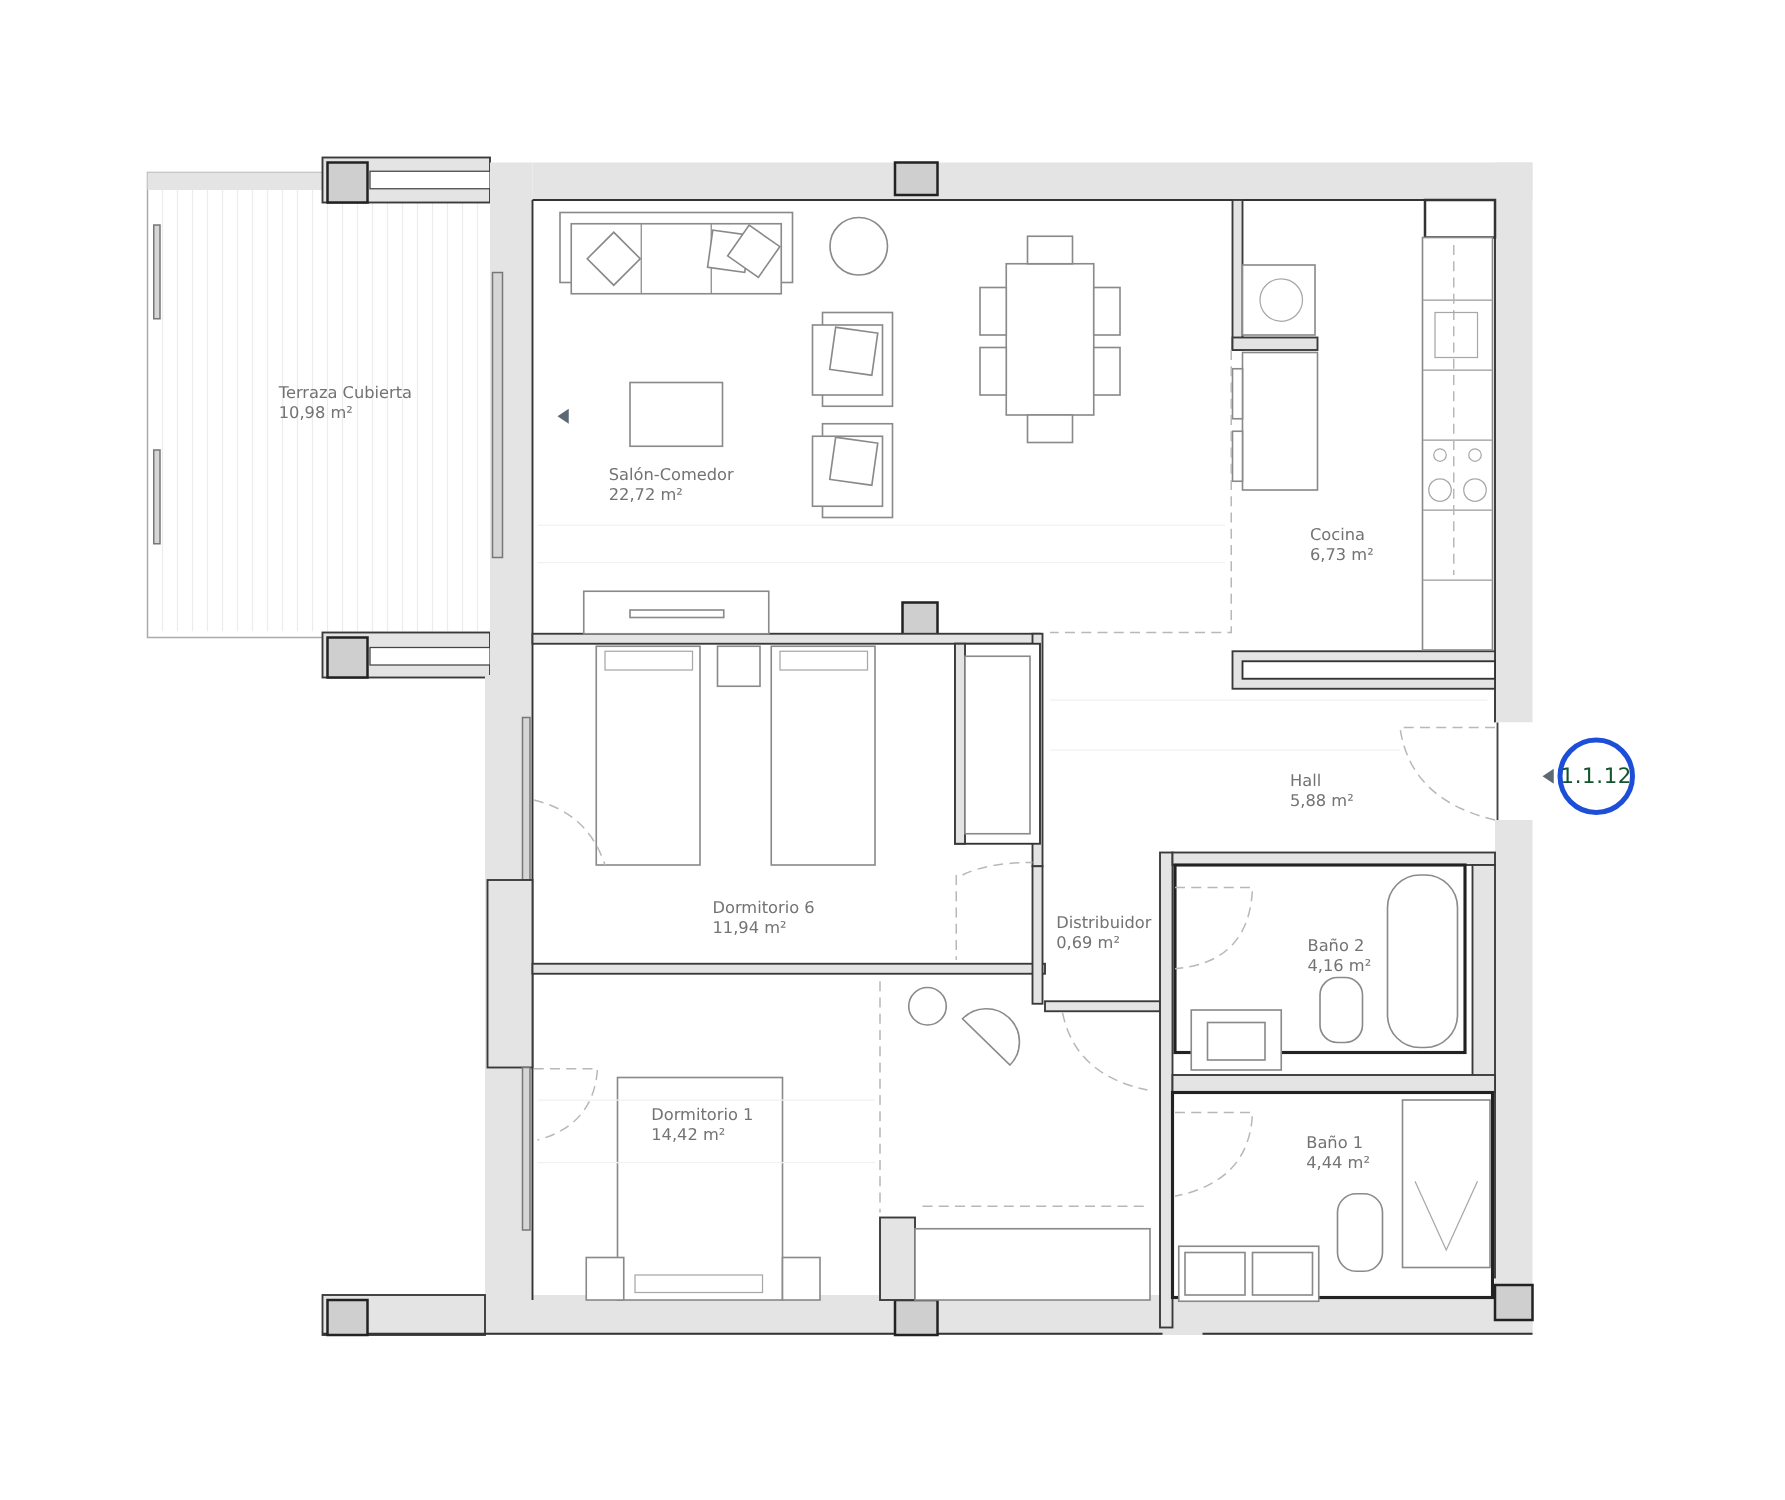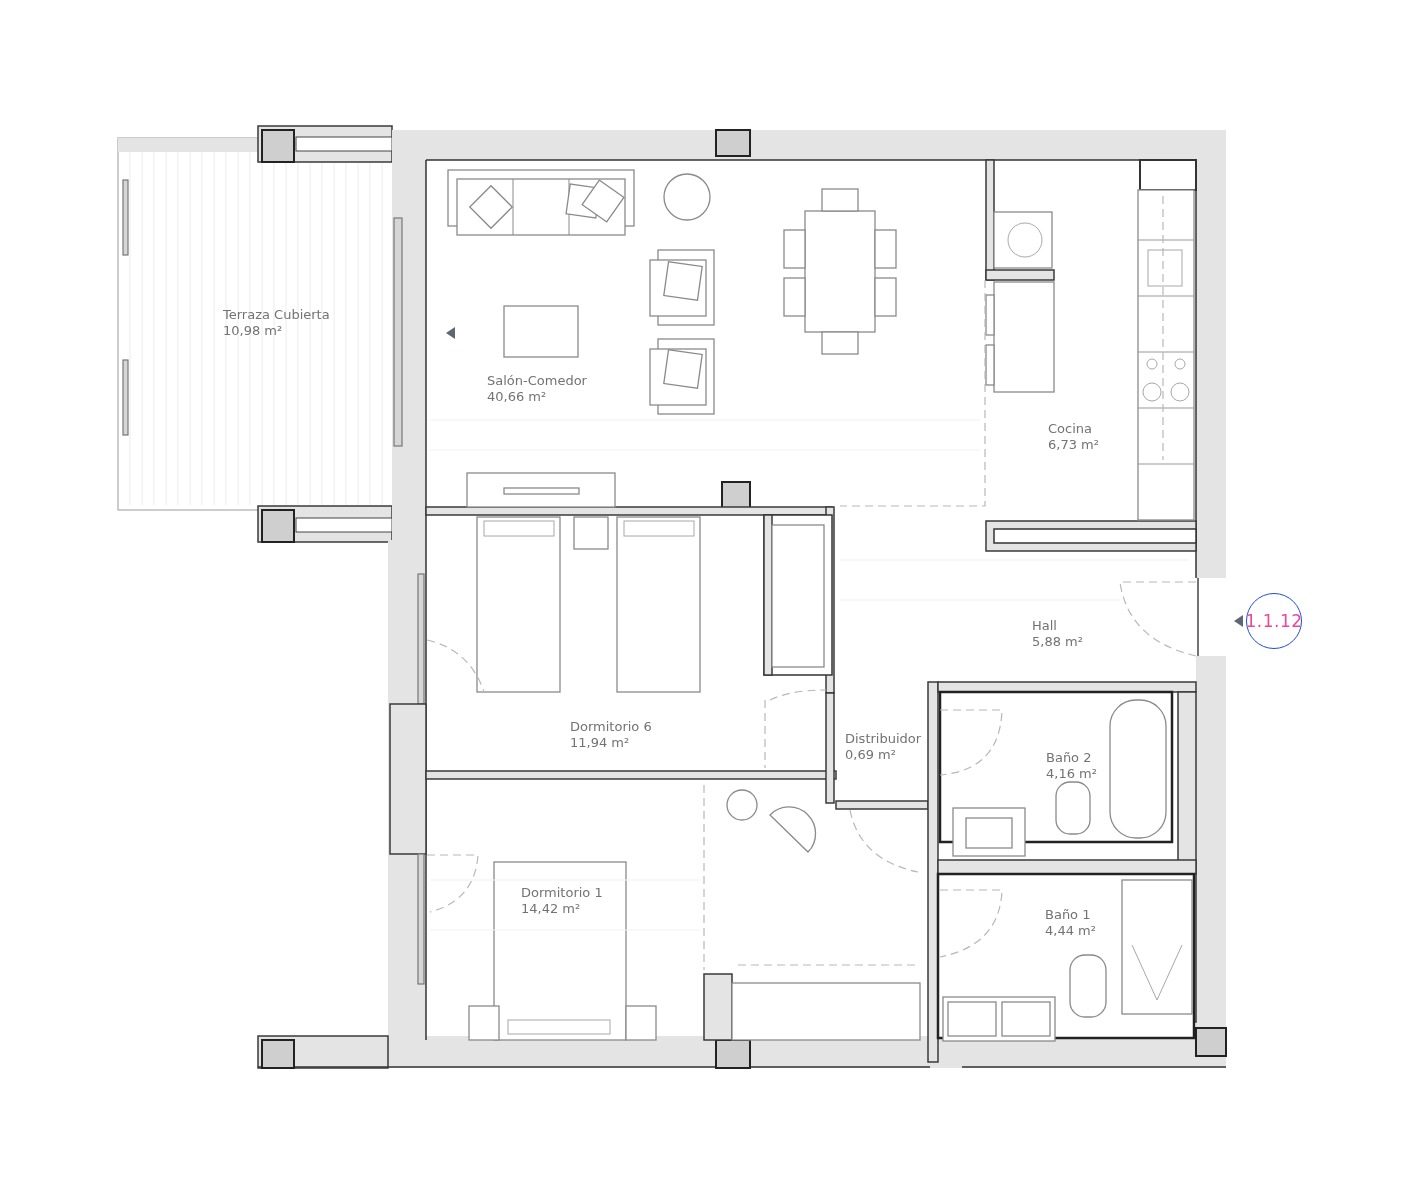--- a/index.html
+++ b/index.html
@@ -11,23 +11,23 @@
   .pillar { fill: #cfcfcf; stroke: #222; stroke-width: 2; }
   .furn { fill: #ffffff; stroke: #8a8a8a; stroke-width: 1.3; }
   .furn-light { fill: none; stroke: #a8a8a8; stroke-width: 1; }
   .dash { fill: none; stroke: #b8b8b8; stroke-width: 1.2; stroke-dasharray: 8 5; }
   .win { fill: #d6d6d6; stroke: #777; stroke-width: 1.2; }
   .label { position: absolute; font-size: 13px; line-height: 16px; color: #737373; white-space: nowrap; }
   .label .area { display: block; }
   #unit-tag { position: absolute; left: 1234px; top: 592px; height: 58px; display: flex; align-items: center; }
   #unit-tag .arrow { width: 0; height: 0; border-top: 6px solid transparent; border-bottom: 6px solid transparent;
                       border-right: 9px solid #5d6873; margin-right: 3px; }
-  #unit-tag .circle { width: 54px; height: 54px; border: 1px solid #1d4ed8; border-radius: 50%;
+  #unit-tag .circle { width: 54px; height: 54px; border: 4px solid #1d4ed8; border-radius: 50%;
                        display: flex; align-items: center; justify-content: center;
-                       font-size: 17px; color: #ec4899; letter-spacing: 0.5px; }
+                       font-size: 17px; color: #14532d; letter-spacing: 0.5px; }
   #living-arrow { position: absolute; left: 446px; top: 327px; width: 0; height: 0;
                   border-top: 6px solid transparent; border-bottom: 6px solid transparent; border-right: 9px solid #5d6873; }
 </style>
 </head>
 <body>
 
 <svg id="plan" viewBox="0 0 1428 1200" xmlns="http://www.w3.org/2000/svg">
 
   <g>
     <rect x="118" y="138" width="276" height="372" fill="#ffffff" stroke="#aaa" stroke-width="1.2"></rect>
@@ -225,21 +225,21 @@
 </svg>
 
 <div id="living-arrow"></div>
 
 <div class="label" style="left:223px; top:307px;">
   <span>Terraza Cubierta</span>
   <span class="area">10,98 m²</span>
 </div>
 <div class="label" style="left:487px; top:373px;">
   <span>Salón-Comedor</span>
-  <span class="area">40,66 m²</span>
+  <span class="area">22,72 m²</span>
 </div>
 <div class="label" style="left:1048px; top:421px;">
   <span>Cocina</span>
   <span class="area">6,73 m²</span>
 </div>
 <div class="label" style="left:1032px; top:618px;">
   <span>Hall</span>
   <span class="area">5,88 m²</span>
 </div>
 <div class="label" style="left:570px; top:719px;">

